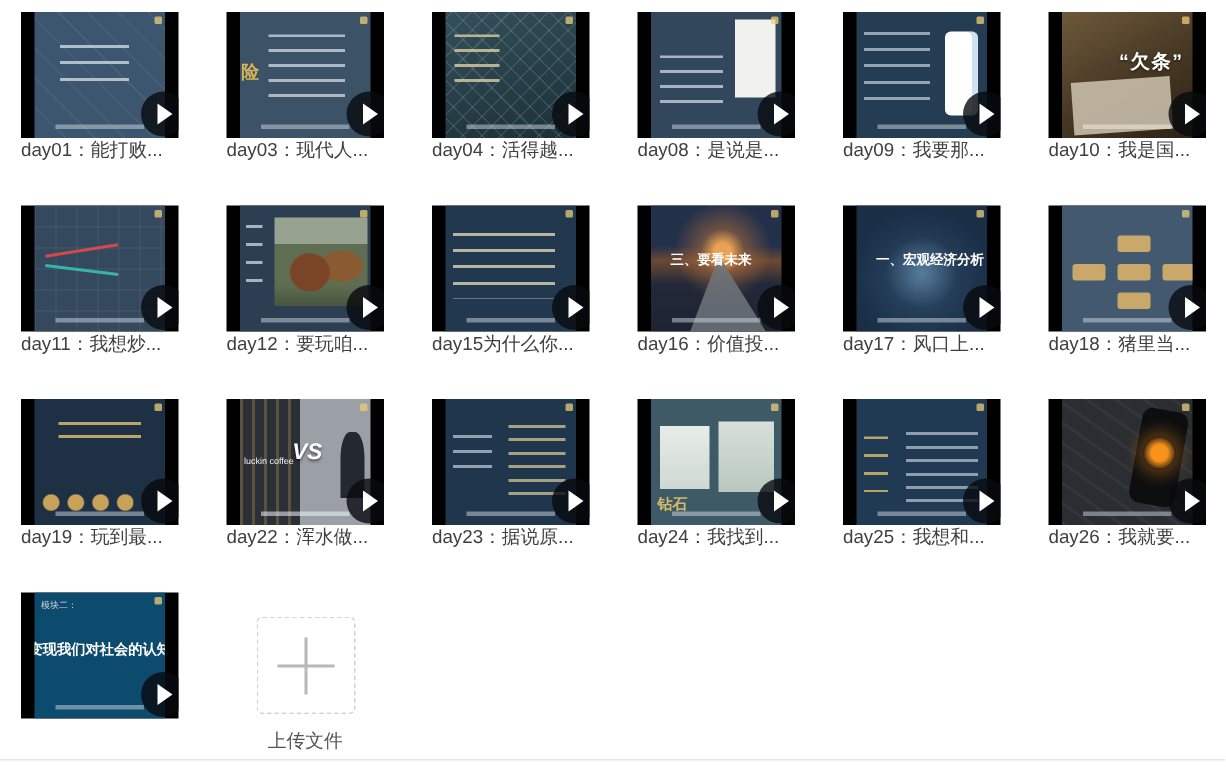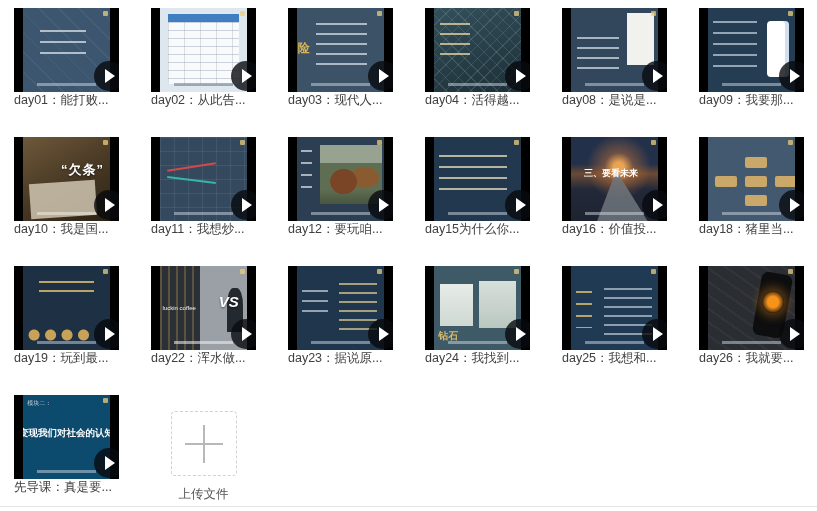--- a/index.html
+++ b/index.html
@@ -75,21 +75,21 @@
   .flow-slide{background:#42596f;}
   .flow-slide::before{content:"";position:absolute;left:42%;top:46%;width:22px;height:11px;background:#c9a86a;border-radius:2px;box-shadow:-30px 0 0 #c9a86a,30px 0 0 #c9a86a,0 -19px 0 #c9a86a,0 19px 0 #c9a86a;}
 
   .chess-slide{background:#1d3044;}
   .chess-slide::before{content:"";position:absolute;left:18%;top:18%;right:18%;height:18%;background:repeating-linear-gradient(to bottom,rgba(215,185,110,.85) 0 2px,transparent 2px 9px);}
   .chess-slide::after{content:"";position:absolute;left:6%;bottom:10%;width:70%;height:16%;background:radial-gradient(circle at 10% 50%,#c9a25a 0 5px,transparent 6px),radial-gradient(circle at 37% 50%,#c9a25a 0 5px,transparent 6px),radial-gradient(circle at 64% 50%,#c9a25a 0 5px,transparent 6px),radial-gradient(circle at 91% 50%,#c9a25a 0 5px,transparent 6px);}
 
   .vs-photo{background:linear-gradient(90deg,#2b2f36 0 46%,#9aa0a6 46% 100%);}
   .vs-photo::before{content:"";position:absolute;left:0;top:0;bottom:0;width:46%;background:repeating-linear-gradient(90deg,rgba(235,190,90,.25) 0 2px,transparent 2px 8px);}
   .vs-photo::after{content:"";position:absolute;right:5%;top:26%;width:18%;height:52%;background:#23292e;border-radius:40% 40% 0 0;}
-  .vs-photo .ov{left:40%;top:32%;font-size:15px;font-style:italic;text-shadow:0 1px 2px rgba(0,0,0,.5);padding-left:24px;}
+  .vs-photo .ov{left:40%;top:32%;font-size:15px;font-style:italic;text-shadow:0 1px 2px rgba(0,0,0,.5);}
   .vs-photo .ov2{left:3%;top:47%;font-size:6px;font-weight:normal;color:#f0f0f0;}
   .vs-photo .cap{background:rgba(240,244,248,.55);}
 
   .twocol-slide{background:#20364d;}
   .twocol-slide::before{content:"";position:absolute;left:6%;top:28%;width:30%;height:34%;background:repeating-linear-gradient(to bottom,rgba(210,220,230,.65) 0 2px,transparent 2px 10px);}
   .twocol-slide::after{content:"";position:absolute;left:48%;top:20%;right:8%;height:60%;background:repeating-linear-gradient(to bottom,rgba(220,205,150,.7) 0 2px,transparent 2px 9px);}
 
   .jewelry-slide{background:#3e5a66;}
   .jewelry-slide::before{content:"";position:absolute;left:7%;top:22%;width:38%;height:50%;background:linear-gradient(#e7ece9,#cfd8d2);}
   .jewelry-slide::after{content:"";position:absolute;right:6%;top:18%;width:42%;height:56%;background:linear-gradient(#d7e0da,#b9c7bf);}
@@ -127,30 +127,20 @@
           <div class="slide bullets-diag">
             <span class="cap"></span>
           </div>
           <span class="wm"></span>
           <span class="play"></span>
         </div>
         <div class="vlabel">day01：能打败...</div>
       </div>
       <div class="card">
         <div class="thumb">
-          <div class="slide table-light">
-            <span class="cap"></span>
-          </div>
-          <span class="wm"></span>
-          <span class="play"></span>
-        </div>
-        <div class="vlabel">day02：从此告...</div>
-      </div>
-      <div class="card">
-        <div class="thumb">
           <div class="slide bullets-blue">
             <span class="ov">险</span>
             <span class="cap"></span>
           </div>
           <span class="wm"></span>
           <span class="play"></span>
         </div>
         <div class="vlabel">day03：现代人...</div>
       </div>
       <div class="card">
@@ -227,20 +217,31 @@
       <div class="card">
         <div class="thumb">
           <div class="slide road-photo">
             <span class="ov">三、要看未来</span>
             <span class="cap"></span>
           </div>
           <span class="wm"></span>
           <span class="play"></span>
         </div>
         <div class="vlabel">day16：价值投...</div>
+      </div>
+      <div class="card">
+        <div class="thumb">
+          <div class="slide glow-slide">
+            <span class="ov">一、宏观经济分析</span>
+            <span class="cap"></span>
+          </div>
+          <span class="wm"></span>
+          <span class="play"></span>
+        </div>
+        <div class="vlabel">day17：风口上...</div>
       </div>
       <div class="card">
         <div class="thumb">
           <div class="slide flow-slide">
             <span class="cap"></span>
           </div>
           <span class="wm"></span>
           <span class="play"></span>
         </div>
         <div class="vlabel">day18：猪里当...</div>
@@ -311,21 +312,20 @@
       <div class="card">
         <div class="thumb">
           <div class="slide module-slide">
             <span class="ov">变现我们对社会的认知</span>
             <span class="ov2">模块二：</span>
             <span class="cap"></span>
           </div>
           <span class="wm"></span>
           <span class="play"></span>
         </div>
-        <div class="vlabel">先导课：真是要...</div>
       </div>
       <div class="card" id="upload-tile">
       <div class="upload-box">
         <span class="plus"></span>
       </div>
       <div class="upload-label">上传文件</div>
     </div>
   </div>
   <div class="page-bottom"></div>
 </div>

